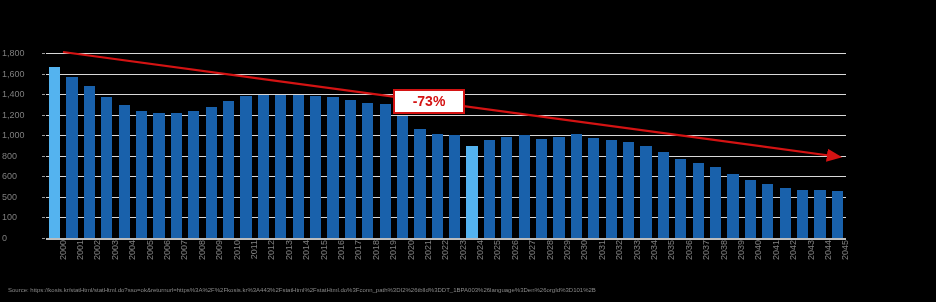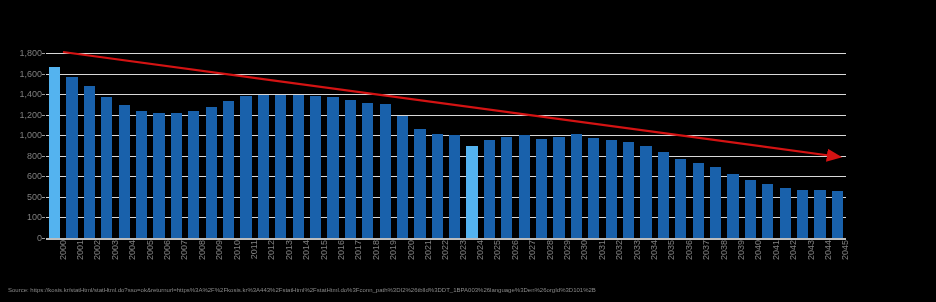--- a/index.html
+++ b/index.html
@@ -57,21 +57,21 @@
   .gridline.zero {
     background: #bdbdbd;
     height: 2px;
   }
 
   
   .ytick {
     position: absolute;
     right: 0;
     width: 40px;
-    text-align: right;
+    text-align: left;
     color: #7f7f7f;
     font-size: 9px;
     line-height: 9px;
     white-space: nowrap;
   }
   #yaxis {
     position: absolute;
     left: 0;
     top: 53px;
     width: 42px;
@@ -310,16 +310,17 @@
 
   <svg id="trend" viewBox="0 0 936 302">
     <defs>
       <marker id="arrowhead" markerWidth="7" markerHeight="6" refX="6" refY="3" orient="auto">
         <polygon points="0 0, 7 3, 0 6" fill="#d41313"></polygon>
       </marker>
     </defs>
     <line id="trendline" x1="63" y1="52" x2="840" y2="157" stroke="#d41313" stroke-width="2.2" marker-end="url(#arrowhead)"></line>
   </svg>
 
+  <div id="callout">-73%</div>
 
   <div id="source">Source: https://kosis.kr/statHtml/statHtml.do?sso=ok&amp;returnurl=https%3A%2F%2Fkosis.kr%3A443%2FstatHtml%2FstatHtml.do%3Fconn_path%3DI2%26tblId%3DDT_1BPA003%26language%3Den%26orgId%3D101%2B</div>
 
 </div>
 
 </body></html>

